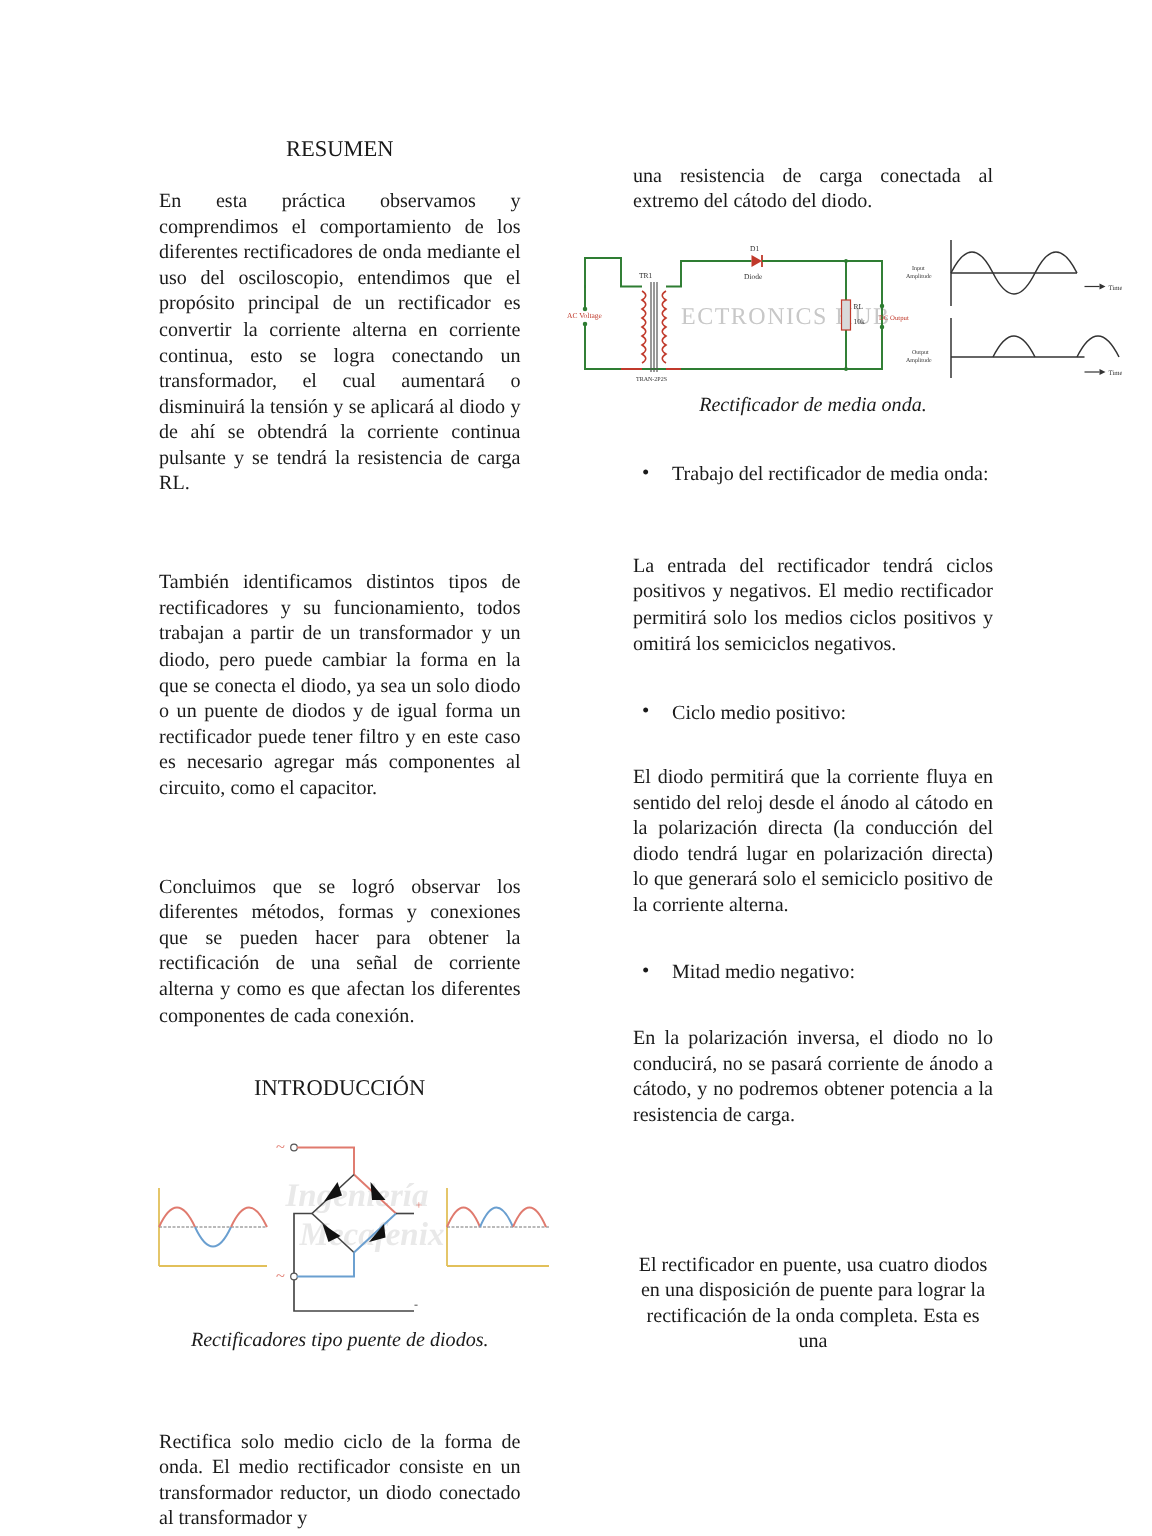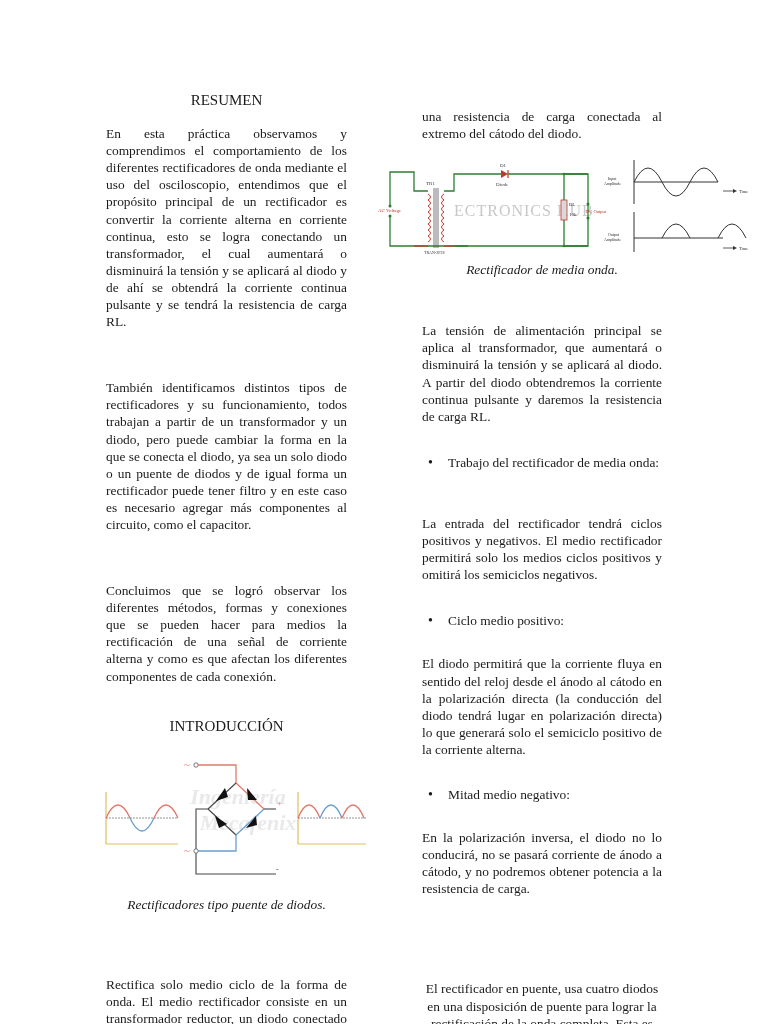--- a/index.html
+++ b/index.html
@@ -5,36 +5,36 @@
   html, body { margin:0; padding:0; }
   body { width:768px; height:1024px; background:#ffffff; position:relative; overflow:hidden;
          font-family:"Liberation Serif", "DejaVu Serif", serif; color:#1a1a1a; }
   .col { position:absolute; font-size:13.4px; line-height:17.1px; }
   .col-left { left:90px; top:92px; width:273px; }
   .col-right { left:406px; top:92px; width:272px; }
   .heading { text-align:center; margin:0; font-weight:normal; font-size:15px; }
   p { margin:16px; text-align:justify; }
   p.last-left { text-align:center; }
   .gap { height:17px; }
-  .caption { font-style:italic; text-align:center; margin:16px; }
+  .caption { font-style:italic; text-align:center; margin:4px; }
   .bullet { display:flex; align-items:center; margin:0; padding-left:22px; }
   .bullet .dot { width:20px; font-size:14px; }
   .fig { position:relative; }
   svg text { font-family:"Liberation Serif", serif; }
 </style>
 </head>
 <body>
 
 <div class="col col-left">
   <h2 class="heading">RESUMEN</h2>
   <p>En esta práctica observamos y comprendimos el comportamiento de los diferentes rectificadores de onda mediante el uso del osciloscopio, entendimos que el propósito principal de un rectificador es convertir la corriente alterna en corriente continua, esto se logra conectando un transformador, el cual aumentará o disminuirá la tensión y se aplicará al diodo y de ahí se obtendrá la corriente continua pulsante y se tendrá la resistencia de carga RL.</p>
   <div class="gap"></div>
   <p>También identificamos distintos tipos de rectificadores y su funcionamiento, todos trabajan a partir de un transformador y un diodo, pero puede cambiar la forma en la que se conecta el diodo, ya sea un solo diodo o un puente de diodos y de igual forma un rectificador puede tener filtro y en este caso es necesario agregar más componentes al circuito, como el capacitor.</p>
   <div class="gap"></div>
-  <p>Concluimos que se logró observar los diferentes métodos, formas y conexiones que se pueden hacer para medios la rectificación de una señal de corriente alterna y como es que afectan los diferentes componentes de cada conexión.</p>
+  <p>Concluimos que se logró observar los diferentes métodos, formas y conexiones que se pueden hacer para obtener la rectificación de una señal de corriente alterna y como es que afectan los diferentes componentes de cada conexión.</p>
   <div class="gap"></div>
   <h2 class="heading">INTRODUCCIÓN</h2>
   <div class="gap"></div>
 
   <div class="fig" style="height:128px; margin-left:8px;">
     <svg width="270" height="128" viewBox="0 0 270 128">
 
       <text x="140" y="52" text-anchor="middle" font-size="22" font-style="italic" fill="#e9e9e9" font-weight="bold">Ingeniería</text>
       <text x="150" y="78" text-anchor="middle" font-size="22" font-style="italic" fill="#e9e9e9" font-weight="bold">Mecafenix</text>
 
@@ -150,21 +150,20 @@
         <text x="226" y="83" font-size="4" fill="#333">Amplitude</text>
         <line x1="345" y1="90" x2="355" y2="90" stroke="#333" stroke-width="0.8"></line>
         <polygon points="355,88 359,90 355,92" fill="#333"></polygon>
         <text x="361" y="92" font-size="4.5" fill="#333">Time</text>
       </g>
     </svg>
   </div>
 
   <p class="caption" style="margin-top:7px;">Rectificador de media onda.</p>
   <div class="gap" style="height:12px"></div>
-  <p>La tensión de alimentación principal se aplica al transformador, que aumentará o disminuirá la tensión y se aplicará al diodo. A partir del diodo obtendremos la corriente continua pulsante y daremos la resistencia de carga RL.</p>
   <div class="gap" style="height:13px"></div>
   <div class="bullet">
     <span class="dot">•</span>
     <span>Trabajo del rectificador de media onda:</span>
   </div>
   <div class="gap" style="height:28px"></div>
   <p>La entrada del rectificador tendrá ciclos positivos y negativos. El medio rectificador permitirá solo los medios ciclos positivos y omitirá los semiciclos negativos.</p>
   <div class="gap" style="height:13px"></div>
   <div class="bullet">
     <span class="dot">•</span>

